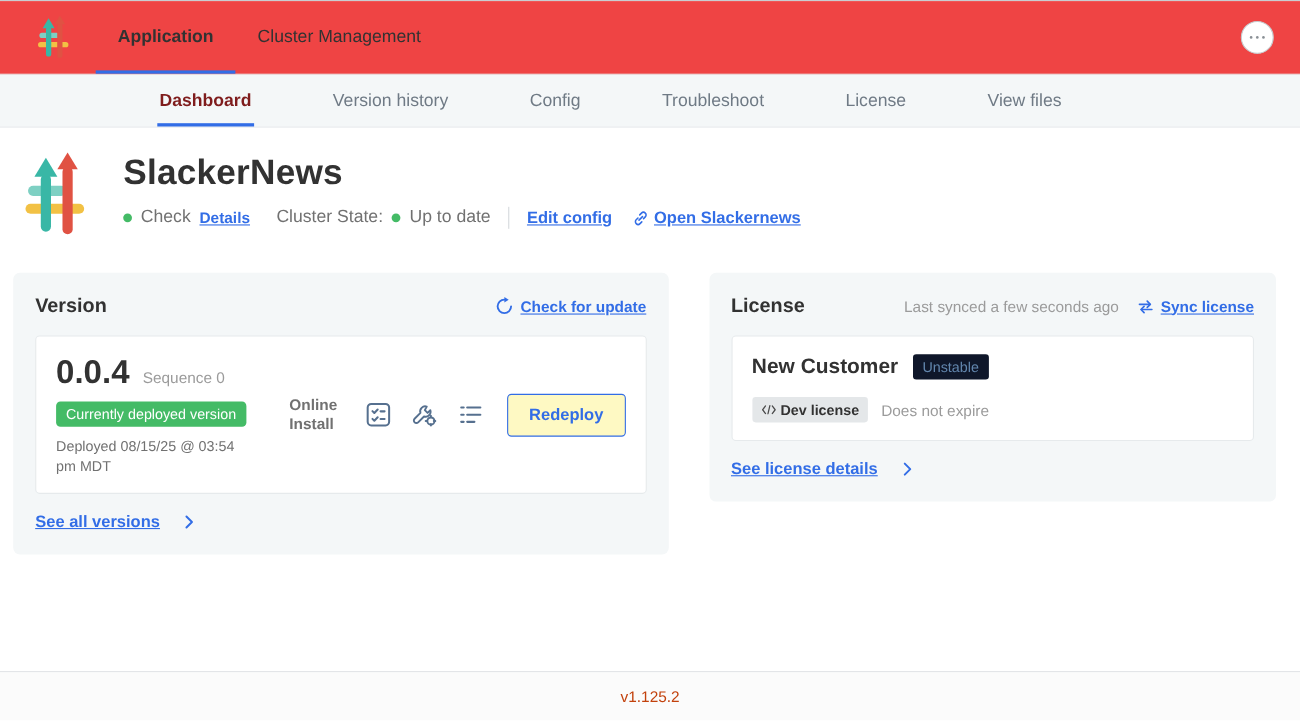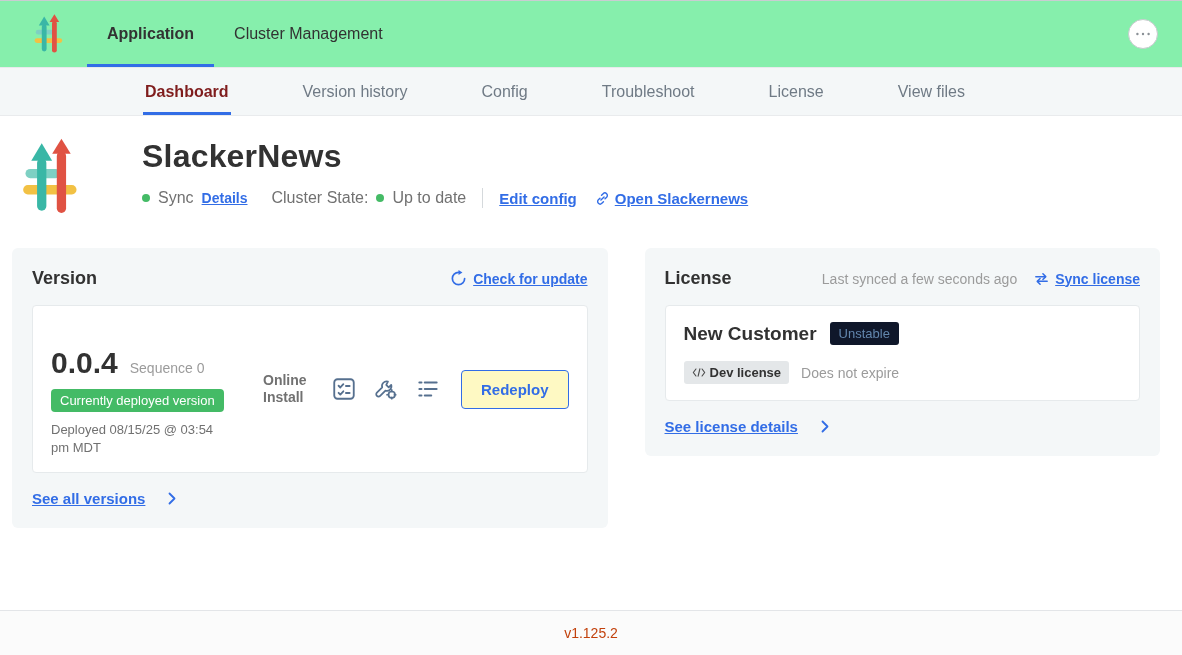--- a/index.html
+++ b/index.html
@@ -12,21 +12,21 @@
     flex-direction:column;
     border-top:1px solid #c9cdd1;
     overflow:hidden;
   }
   .link { color:#326de6; text-decoration:underline; font-weight:bold; cursor:pointer; }
 
   
   .topbar {
     height:67px; flex:0 0 67px;
     display:flex; align-items:stretch;
-    background:#86efac;
+    background:#ef4444;
     border-bottom:1px solid #e8eaec;
     padding:0 24px 0 34px;
   }
   .logo { align-self:center; margin-right:23px; width:30px; height:42px; }
   .logo svg { width:100%; height:100%; }
   .top-tabs { display:flex; }
   .top-tab {
     display:flex; align-items:center;
     padding:0 20px; font-size:16px; color:#323232;
     position:relative; cursor:pointer; white-space:nowrap;
@@ -57,21 +57,21 @@
     position:relative; cursor:pointer; white-space:nowrap;
   }
   .subnav-item.active { color:#7f1d1d; font-weight:bold; }
   .subnav-item.active::after {
     content:""; position:absolute; left:-2px; right:-2px; bottom:0;
     height:3px; background:#326de6;
   }
 
   
   main { flex:1 1 auto; }
-  .app-header { display:flex; padding:22px 0 0 22px;gap:30px; }
+  .app-header { display:flex; padding:22px 0 0 22px; }
   .app-icon { width:58px; height:78px; flex:0 0 58px; }
   .app-icon svg { width:100%; height:100%; }
   .app-info { margin-left:32px; }
   .page-title { font-size:32px; font-weight:bold; color:#323232; letter-spacing:.2px; }
   .status-row {
     display:flex; align-items:center; gap:8px;
     margin-top:13px; font-size:16px; color:#717171;
   }
   .dot { width:8px; height:8px; border-radius:50%; background:#44bb66; display:inline-block; }
   .sm-link { font-size:14px; }
@@ -89,21 +89,21 @@
   .card-head { display:flex; align-items:center; }
   .card-title { font-size:18px; font-weight:bold; color:#323232; }
   .head-right { margin-left:auto; display:flex; align-items:center; gap:6px; }
   .inner {
     background:#fff; border:1px solid #e6eaec; border-radius:4px;
     margin-top:16px; padding:16px 18px;
   }
 
   
   .version-row { display:flex; align-items:center; }
-  .version-left { width:212px; flex:0 0 212px;margin-top:24px; }
+  .version-left { width:212px; flex:0 0 212px; }
   .version-num-row { display:flex; align-items:baseline; gap:12px; }
   .version-num { font-size:30px; font-weight:bold; color:#323232; }
   .sequence { font-size:14px; color:#9b9b9b; }
   .deployed-badge {
     display:inline-block; background:#44bb66; color:#fff;
     font-size:13px; padding:4px 9px; border-radius:4px; margin-top:9px;
   }
   .deployed-ts { font-size:13px; color:#717171; margin-top:9px; width:178px; line-height:1.35; }
   .install-type {
     font-size:14px; font-weight:bold; color:#717171;
@@ -192,21 +192,21 @@
         <rect x="13" y="17" width="8" height="45" rx="4" fill="#39b7a6"></rect>
         <polygon points="17,4 8,19 26,19" fill="#39b7a6"></polygon>
         <rect x="30" y="11" width="8" height="53" rx="4" fill="#e05243"></rect>
         <polygon points="34,0 26,13 42,13" fill="#e05243"></polygon>
       </svg>
     </div>
     <div class="app-info">
       <h1 class="page-title">SlackerNews</h1>
       <div class="status-row">
         <span class="dot"></span>
-        <span>Sync</span>
+        <span>Check</span>
         <span class="link sm-link">Details</span>
         <span class="cluster-label">Cluster State:</span>
         <span class="dot"></span>
         <span>Up to date</span>
         <span class="vdivider"></span>
         <span class="link md-link">Edit config</span>
         <span class="link md-link with-icon" style="margin-left:10px;">
           <svg width="15" height="15" viewBox="0 0 16 16" fill="none" stroke="#326de6" stroke-width="1.5" stroke-linecap="round">
             <path d="M6.3 9.7 L9.7 6.3"></path>
             <path d="M7 4.6 l1.7-1.7 a2.6 2.6 0 0 1 3.7 3.7 L10.7 8.3"></path>

